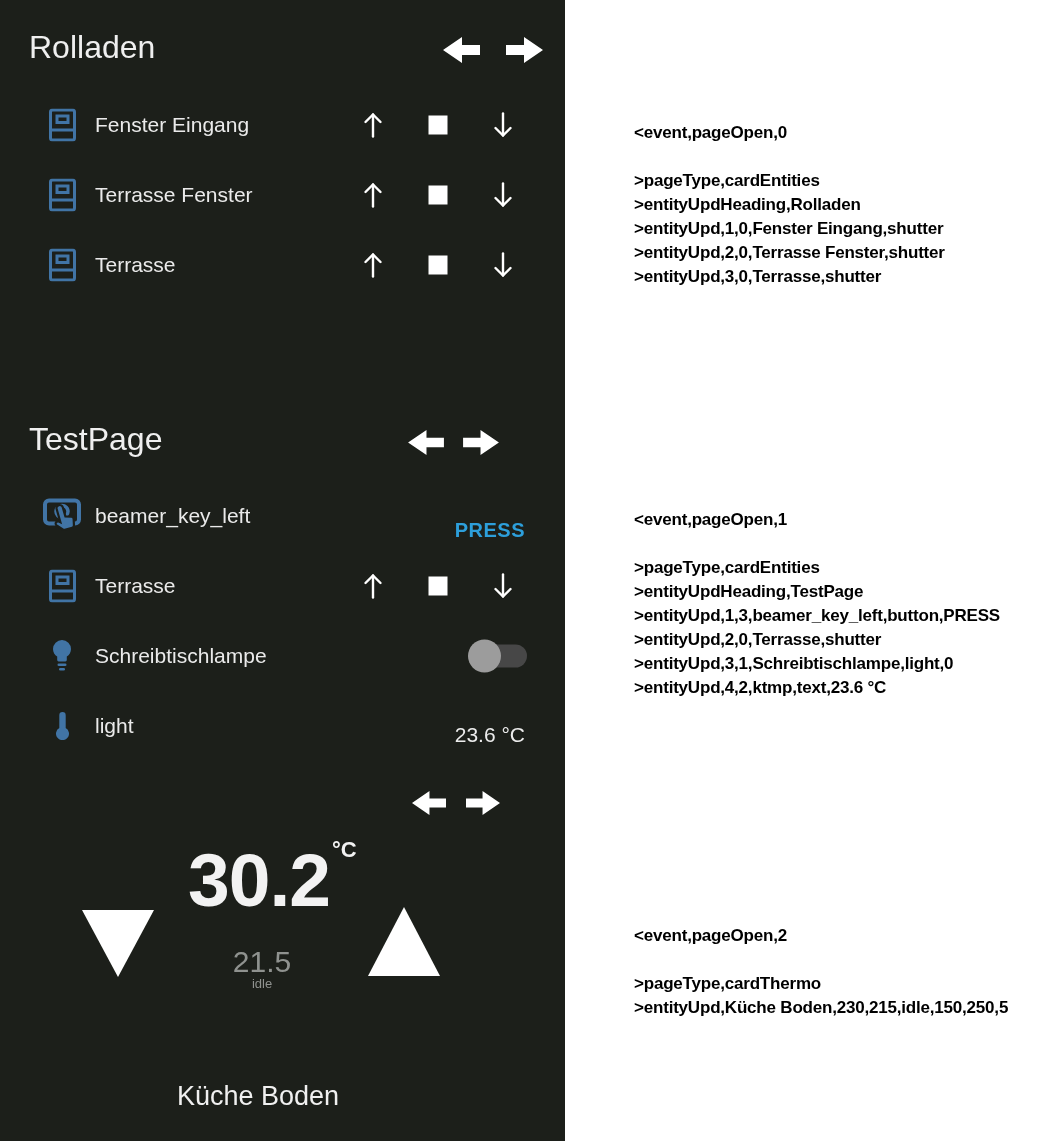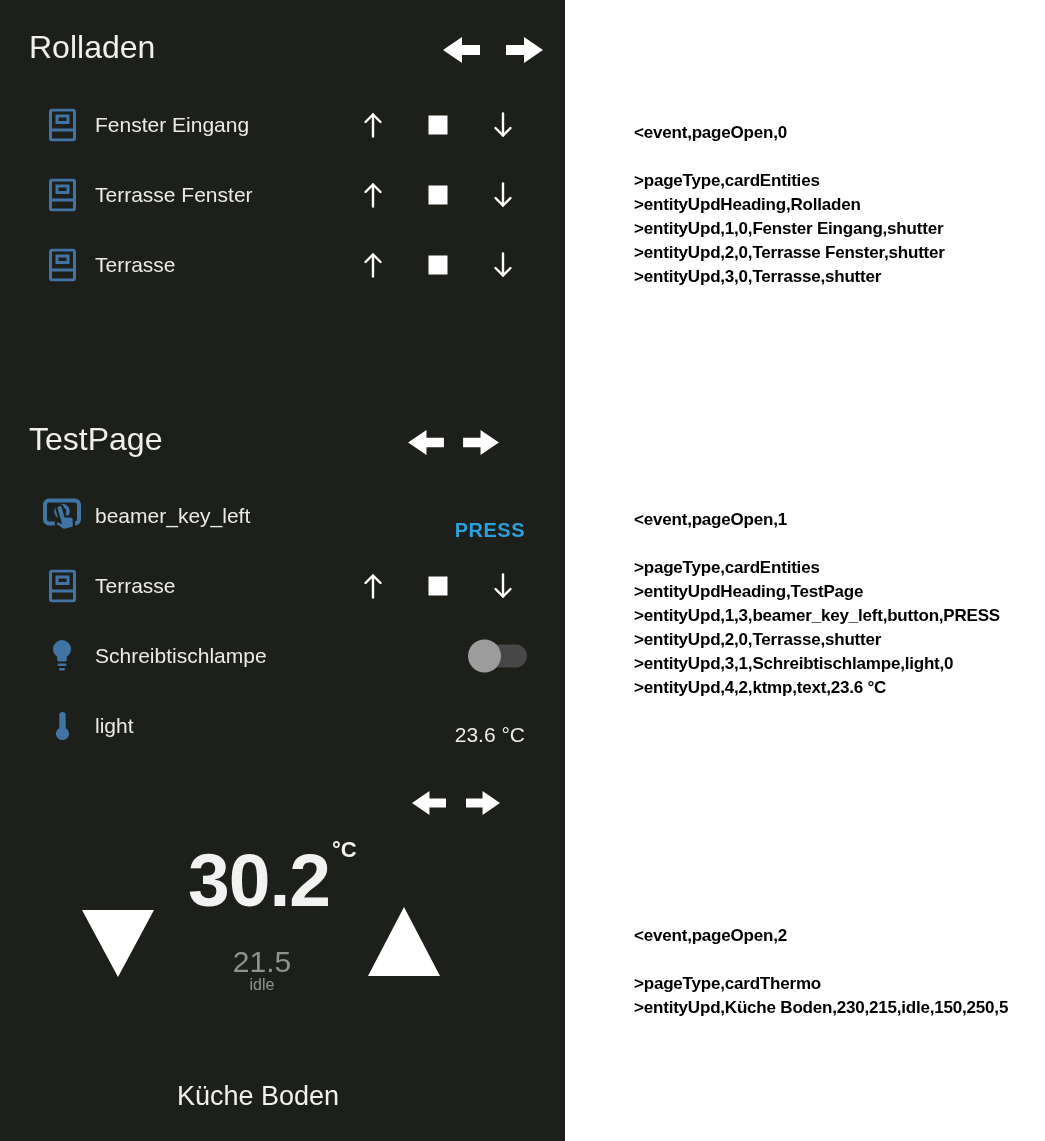--- a/index.html
+++ b/index.html
@@ -46,21 +46,21 @@
   .temp-wrap{position:absolute;left:188px;top:73px;line-height:1;}
   .temp{font-size:75px;font-weight:700;color:#f2f2f2;letter-spacing:-1px;}
   .unit{position:absolute;left:144px;top:-4px;font-size:22px;font-weight:700;color:#f2f2f2;}
   .tri{position:absolute;line-height:0;cursor:pointer;}
   .tri svg polygon{fill:#ffffff;}
   .tri.down{left:82px;top:140px}
   .tri.up{left:368px;top:137px}
   .setpoint{position:absolute;left:262px;top:175px;transform:translateX(-50%);
             font-size:30px;color:#8f928f;}
   .hvac-state{position:absolute;left:262px;top:206px;transform:translateX(-50%);
-              font-size:16px;color:#8f928f;}
+              font-size:13px;color:#8f928f;}
   .thermo-title{position:absolute;left:258px;top:311px;transform:translateX(-50%);
                 font-size:27px;color:#f0f0f0;white-space:nowrap;}
 
   
   .anno{position:absolute;left:634px;color:#000;font-size:17px;font-weight:700;
         line-height:24px;letter-spacing:-0.2px;white-space:nowrap;margin-top:44px;}
   #anno0{top:77px}
   #anno1{top:464px}
   #anno2{top:880px}
   .anno-line{height:24px;}

